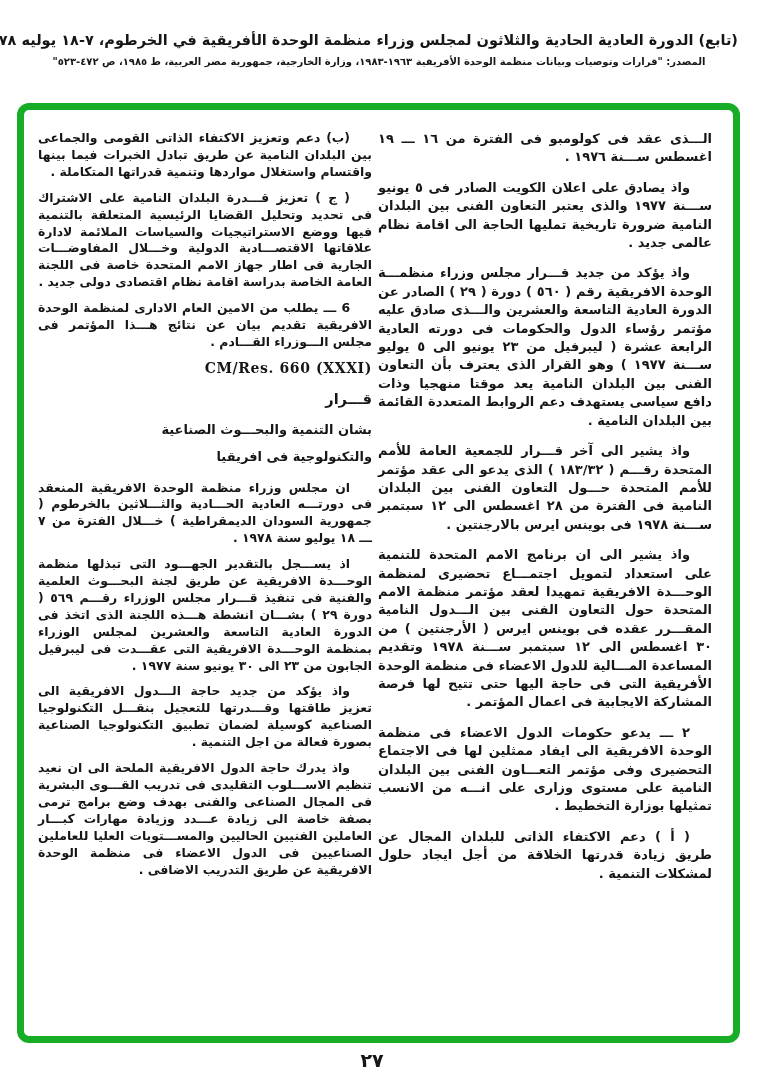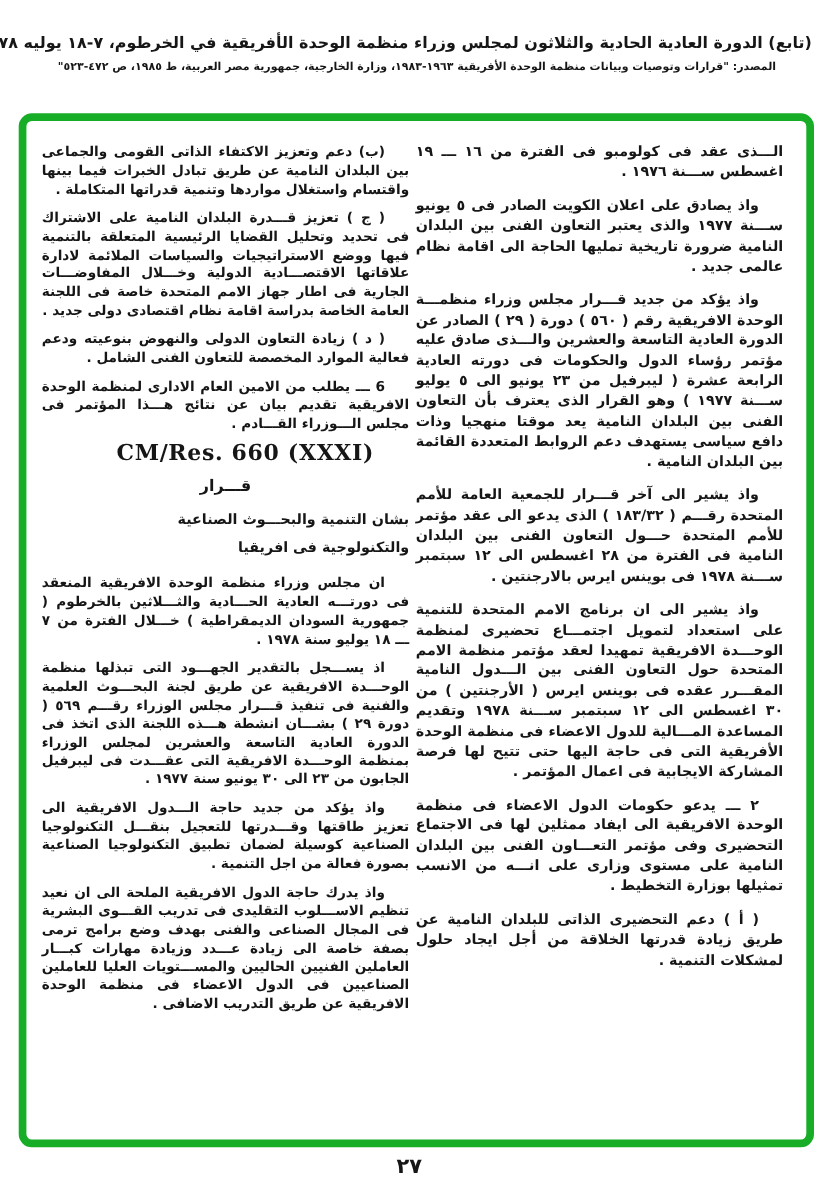--- a/index.html
+++ b/index.html
@@ -57,30 +57,30 @@
   .col-right { right: 21px; font-size: 13px;   line-height: 18.4px; }
   .col-left  { left: 14px;  font-size: 12.4px; line-height: 16.9px; }
 
   .col-right p { margin: 0 0 12px 0; }
   .col-left  p { margin: 0 0 9px 0; }
   .indent { text-indent: 22px; }
 
   
   .cmref {
     direction: ltr;
-    text-align: center;
+    text-align: right;
     font-family: "DejaVu Serif", serif;
-    font-size: 20px;
+    font-size: 14px;
     font-weight: 700;
     letter-spacing: 0.6px;
     margin: 8px 0 14px 36px;
   }
 
   .res-title {
-    text-align: center;
+    text-align: right;
     font-size: 14.5px;
     font-weight: 700;
     margin: 0 0 14px 0;
   }
   .res-subtitle {
     font-size: 13px;
     font-weight: 700;
     margin: 0 0 10px 0;
   }
   .res-subtitle.last { margin-bottom: 14px; }
@@ -106,27 +106,26 @@
 
   <div class="frame" style="border-color: rgb(23, 173, 39);">
 
     <div class="col col-right">
       <p>الـــذى عقد فى كولومبو فى الفترة من ١٦ ـــ ١٩ اغسطس ســـنة ١٩٧٦ .</p>
       <p class="indent">واذ يصادق على اعلان الكويت الصادر فى ٥ يونيو ســـنة ١٩٧٧ والذى يعتبر التعاون الفنى بين البلدان النامية ضرورة تاريخية تمليها الحاجة الى اقامة نظام عالمى جديد .</p>
       <p class="indent">واذ يؤكد من جديد قـــرار مجلس وزراء منظمـــة الوحدة الافريقية رقم ( ٥٦٠ ) دورة ( ٢٩ ) الصادر عن الدورة العادية التاسعة والعشرين والـــذى صادق عليه مؤتمر رؤساء الدول والحكومات فى دورته العادية الرابعة عشرة ( ليبرفيل من ٢٣ يونيو الى ٥ يوليو ســـنة ١٩٧٧ ) وهو القرار الذى يعترف بأن التعاون الفنى بين البلدان النامية يعد موقتا منهجيا وذات دافع سياسى يستهدف دعم الروابط المتعددة القائمة بين البلدان النامية .</p>
       <p class="indent">واذ يشير الى آخر قـــرار للجمعية العامة للأمم المتحدة رقـــم ( ١٨٣/٣٢ ) الذى يدعو الى عقد مؤتمر للأمم المتحدة حـــول التعاون الفنى بين البلدان النامية فى الفترة من ٢٨ اغسطس الى ١٢ سبتمبر ســـنة ١٩٧٨ فى بوينس ايرس بالارجنتين .</p>
       <p class="indent">واذ يشير الى ان برنامج الامم المتحدة للتنمية على استعداد لتمويل اجتمـــاع تحضيرى لمنظمة الوحـــدة الافريقية تمهيدا لعقد مؤتمر منظمة الامم المتحدة حول التعاون الفنى بين الـــدول النامية المقـــرر عقده فى بوينس ايرس ( الأرجنتين ) من ٣٠ اغسطس الى ١٢ سبتمبر ســـنة ١٩٧٨ وتقديم المساعدة المـــالية للدول الاعضاء فى منظمة الوحدة الأفريقية التى فى حاجة اليها حتى تتيح لها فرصة المشاركة الايجابية فى اعمال المؤتمر .</p>
       <p class="indent">٢ ـــ يدعو حكومات الدول الاعضاء فى منظمة الوحدة الافريقية الى ايفاد ممثلين لها فى الاجتماع التحضيرى وفى مؤتمر التعـــاون الفنى بين البلدان النامية على مستوى وزارى على انـــه من الانسب تمثيلها بوزارة التخطيط .</p>
-      <p class="indent">( أ ) دعم التحضيرى الذاتى للبلدان النامية عن طريق زيادة قدرتها الخلاقة من أجل ايجاد حلول لمشكلات التنمية .</p>
+      <p class="indent">( أ ) دعم الاكتفاء الذاتى للبلدان المجال عن طريق زيادة قدرتها الخلاقة من أجل ايجاد حلول لمشكلات التنمية .</p>
     </div>
 
     <div class="col col-left">
       <p class="indent">(ب) دعم وتعزيز الاكتفاء الذاتى القومى والجماعى بين البلدان النامية عن طريق تبادل الخبرات فيما بينها واقتسام واستغلال مواردها وتنمية قدراتها المتكاملة .</p>
       <p class="indent">( ج ) تعزيز قـــدرة البلدان النامية على الاشتراك فى تحديد وتحليل القضايا الرئيسية المتعلقة بالتنمية فيها ووضع الاستراتيجيات والسياسات الملائمة لادارة علاقاتها الاقتصـــادية الدولية وخـــلال المفاوضـــات الجارية فى اطار جهاز الامم المتحدة خاصة فى اللجنة العامة الخاصة بدراسة اقامة نظام اقتصادى دولى جديد .</p>
-      <p class="indent">( د ) زيادة التعاون الدولى والنهوض بنوعيته ودعم فعالية الموارد المخصصة للتعاون الفنى الشامل .</p>
       <p class="indent">6 ـــ يطلب من الامين العام الادارى لمنظمة الوحدة الافريقية تقديم بيان عن نتائج هـــذا المؤتمر فى مجلس الـــوزراء القـــادم .</p>
 
       <div class="cmref">CM/Res. 660 (XXXI)</div>
 
       <div class="res-title">قـــرار</div>
       <div class="res-subtitle">بشان التنمية والبحـــوث الصناعية</div>
       <div class="res-subtitle last">والتكنولوجية فى افريقيا</div>
 
       <p class="indent">ان مجلس وزراء منظمة الوحدة الافريقية المنعقد فى دورتـــه العادية الحـــادية والثـــلاثين بالخرطوم ( جمهورية السودان الديمقراطية ) خـــلال الفترة من ٧ ـــ ١٨ يوليو سنة ١٩٧٨ .</p>
       <p class="indent">اذ يســـجل بالتقدير الجهـــود التى تبذلها منظمة الوحـــدة الافريقية عن طريق لجنة البحـــوث العلمية والفنية فى تنفيذ قـــرار مجلس الوزراء رقـــم ٥٦٩ ( دورة ٢٩ ) بشـــان انشطة هـــذه اللجنة الذى اتخذ فى الدورة العادية التاسعة والعشرين لمجلس الوزراء بمنظمة الوحـــدة الافريقية التى عقـــدت فى ليبرفيل الجابون من ٢٣ الى ٣٠ يونيو سنة ١٩٧٧ .</p>

